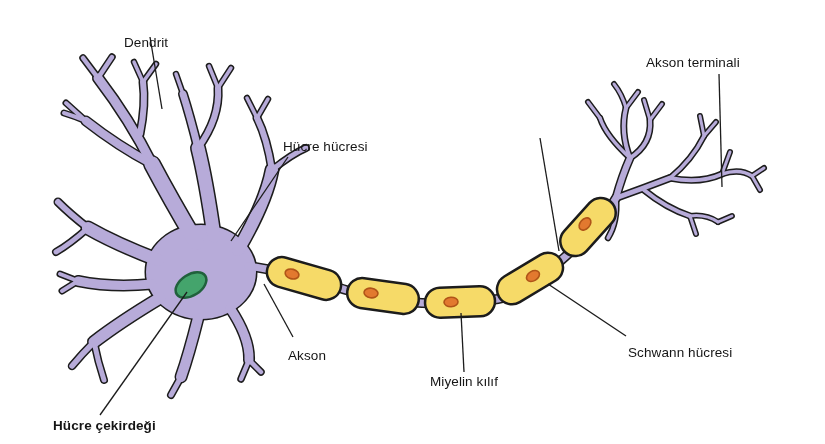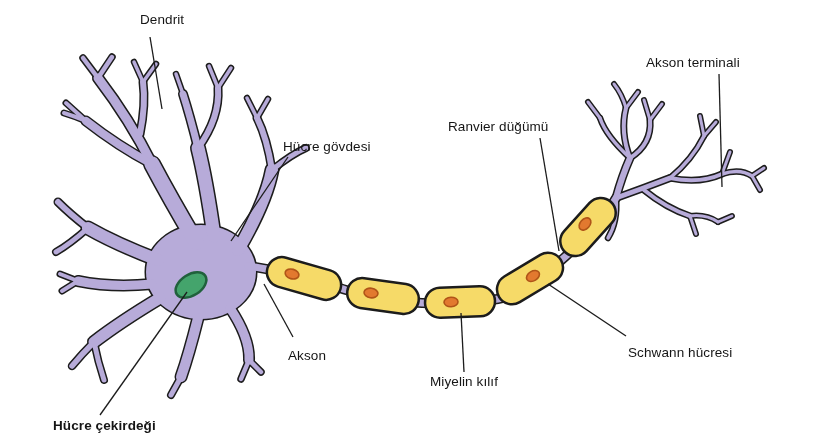--- a/index.html
+++ b/index.html
@@ -203,22 +203,21 @@
       <line x1="288" y1="157" x2="231" y2="241"></line>
       <line x1="100" y1="415" x2="187" y2="292"></line>
       <line x1="293" y1="337" x2="264" y2="284"></line>
       <line x1="464" y1="372" x2="461" y2="313"></line>
       <line x1="626" y1="336" x2="548" y2="284"></line>
       <line x1="540" y1="138" x2="559" y2="251"></line>
       <line x1="719" y1="74" x2="722" y2="187"></line>
     </g>
   </svg>
 
-  <div class="lbl" style="left:124px; top:12px;margin-left:16px;">Dendrit</div>
-  <div class="lbl" style="left:283px; top:139px;">Hücre gövdesi</div>
+  <div class="lbl" style="left:124px; top:35px;">Dendrit</div>
+  <div class="lbl" style="left:283px; top:139px;">Hücre hücresi</div>
   <div class="lbl" style="left:646px; top:55px;">Akson terminali</div>
-  <div class="lbl" style="left:448px; top:119px;">Ranvier düğümü</div>
   <div class="lbl" style="left:288px; top:340px;margin-top:8px;">Akson</div>
   <div class="lbl" style="left:628px; top:345px;">Schwann hücresi</div>
   <div class="lbl" style="left:430px; top:374px;">Miyelin kılıf</div>
   <div class="lbl" style="left:53px;  top:418px;font-weight:bold;">Hücre çekirdeği</div>
 
 </div>
 
 </body></html>

